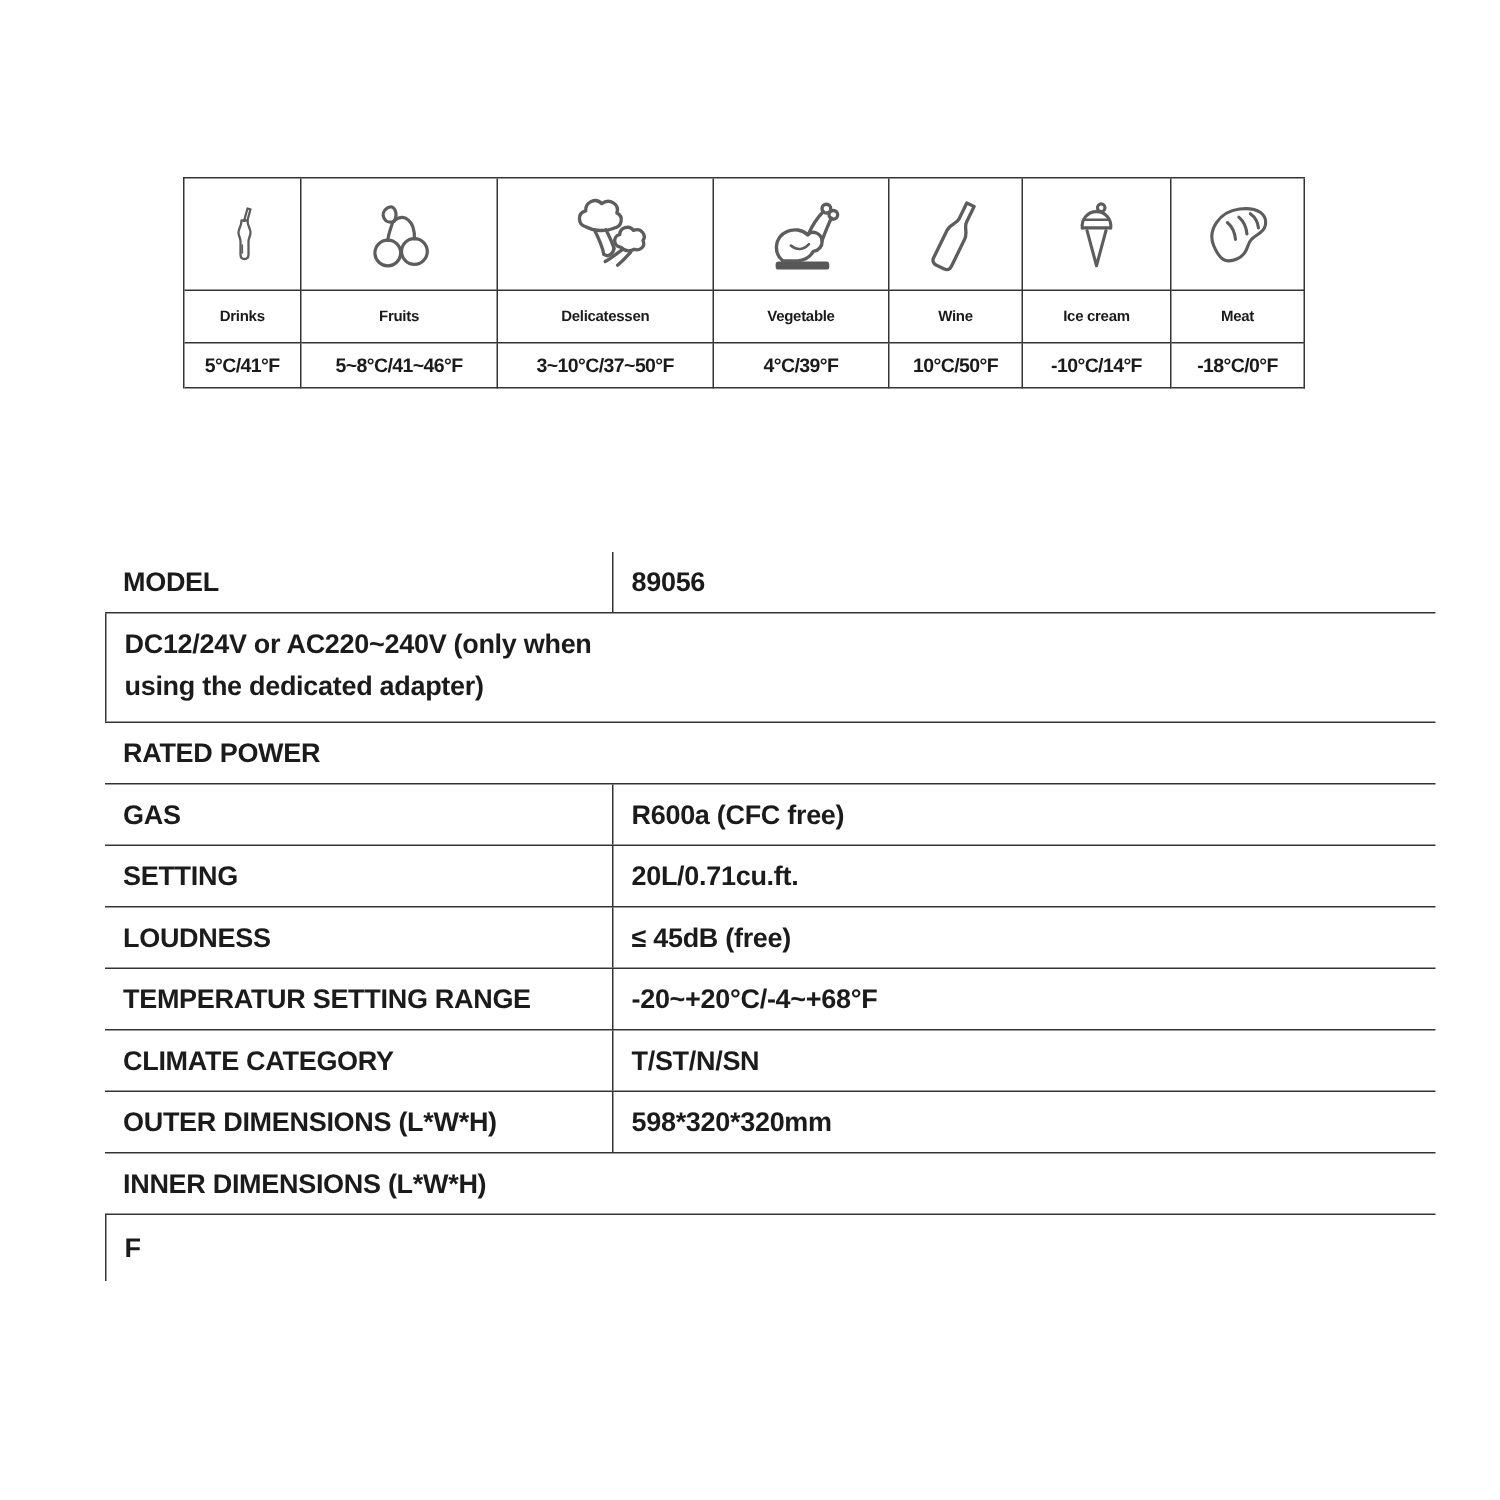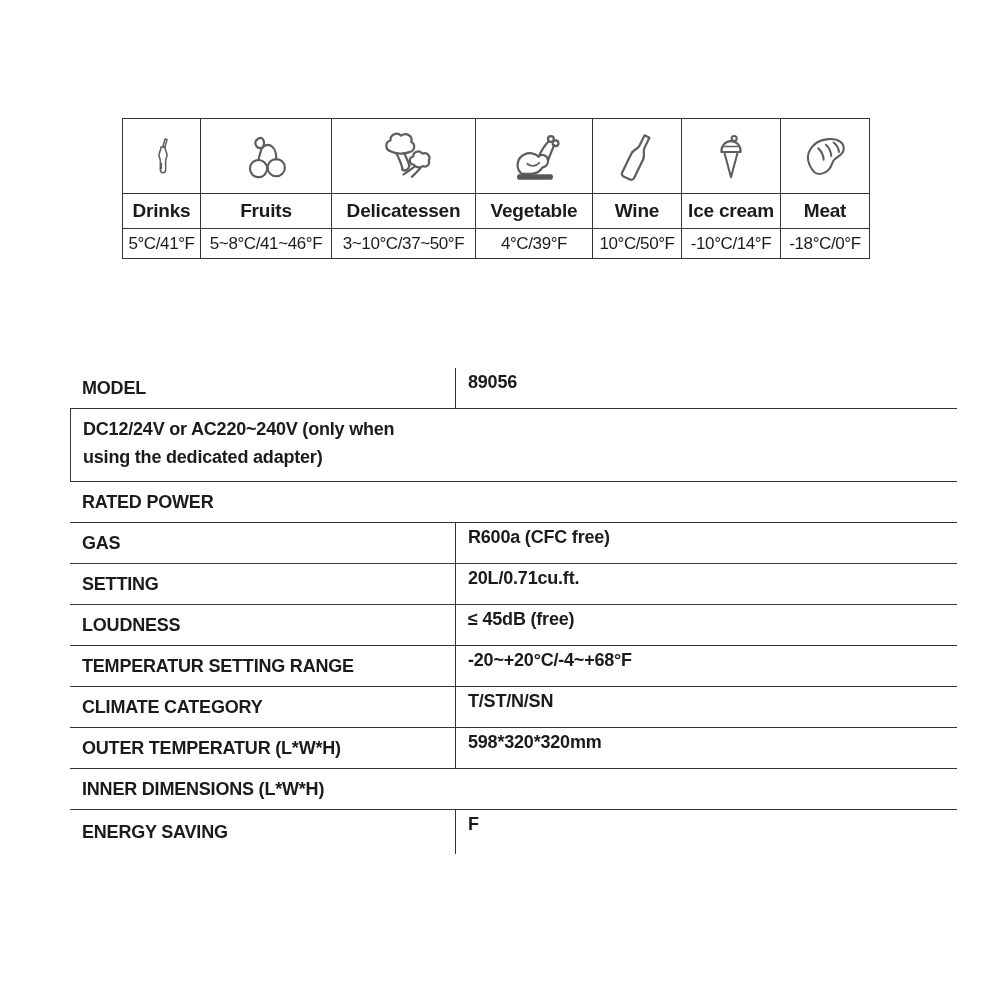--- a/index.html
+++ b/index.html
@@ -19,40 +19,39 @@
     grid-template-rows:75px 35px 30px;
     border-top:1.6px solid var(--line,#343434);
     border-left:1.6px solid var(--line,#343434);
   }
   .cat-cell{
     border-right:1.6px solid var(--line,#343434);
     border-bottom:1.6px solid var(--line,#343434);
     display:flex;align-items:center;justify-content:center;
     overflow:hidden;white-space:nowrap;
   }
-  .cat-name{font-weight:700;font-size:19px;letter-spacing:-0.2px;}
-  .cat-temp{font-weight:400;font-size:17px;letter-spacing:-0.4px;}
+  .cat-name{font-weight:700;font-size:10px;letter-spacing:-0.2px;}
+  .cat-temp{font-weight:700;font-size:13px;letter-spacing:-0.4px;}
   .cat-icon svg{display:block;}
 
   
   .spec-table{position:absolute;left:70px;top:368px;width:887px;}
   .spec-row{
     display:grid;grid-template-columns:338px 549px;
     align-items:center;box-sizing:border-box;
     border-bottom:1.8px solid var(--line,#343434);
-    gap:47px;
   }
   .spec-row:last-child{border-bottom:none;}
   .spec-label{
     padding-left:12px;font-size:18px;font-weight:700;letter-spacing:-0.2px;
     line-height:22px;
   }
   .spec-value{
     border-left:1.8px solid var(--line,#343434);
-    align-self:stretch;display:flex;
+    align-self:stretch;display:flex;align-items:center;
     padding-left:12px;font-size:18px;font-weight:700;letter-spacing:-0.2px;
     line-height:28px;box-sizing:border-box;
   }
   .spec-value > div{max-width:520px;}
   .spec-row.row-tall{align-items:flex-start;}
   .spec-row.row-tall .spec-label{padding-top:9px;}
   .spec-row.row-tall .spec-value{align-items:flex-start;padding-top:6px;}
 </style>
 </head>
 <body>
@@ -177,29 +176,28 @@
           <div>-20~+20°C/-4~+68°F</div>
         </div>
   </div>
       <div class="spec-row" style="min-height: 41px;">
     <div class="spec-label">CLIMATE CATEGORY</div>
     <div class="spec-value">
           <div>T/ST/N/SN</div>
         </div>
   </div>
       <div class="spec-row" style="min-height: 41px;">
-    <div class="spec-label">OUTER TEMPERATUR (L*W*H)</div>
+    <div class="spec-label">OUTER DIMENSIONS (L*W*H)</div>
     <div class="spec-value">
           <div>598*320*320mm</div>
         </div>
   </div>
       <div class="spec-row" style="min-height: 41px;">
     <div class="spec-label">INNER DIMENSIONS (L*W*H)</div>
   </div>
       <div class="spec-row" style="min-height: 44px;">
-    <div class="spec-label">ENERGY SAVING</div>
     <div class="spec-value">
           <div>F</div>
         </div>
   </div>
     </div>
 
 </div>
 
 </body></html>

